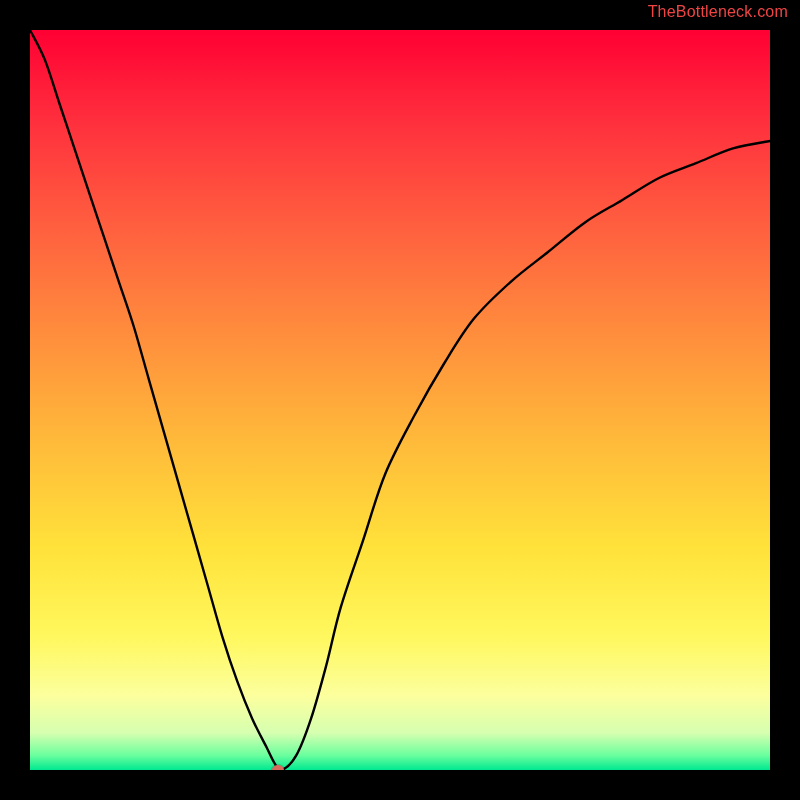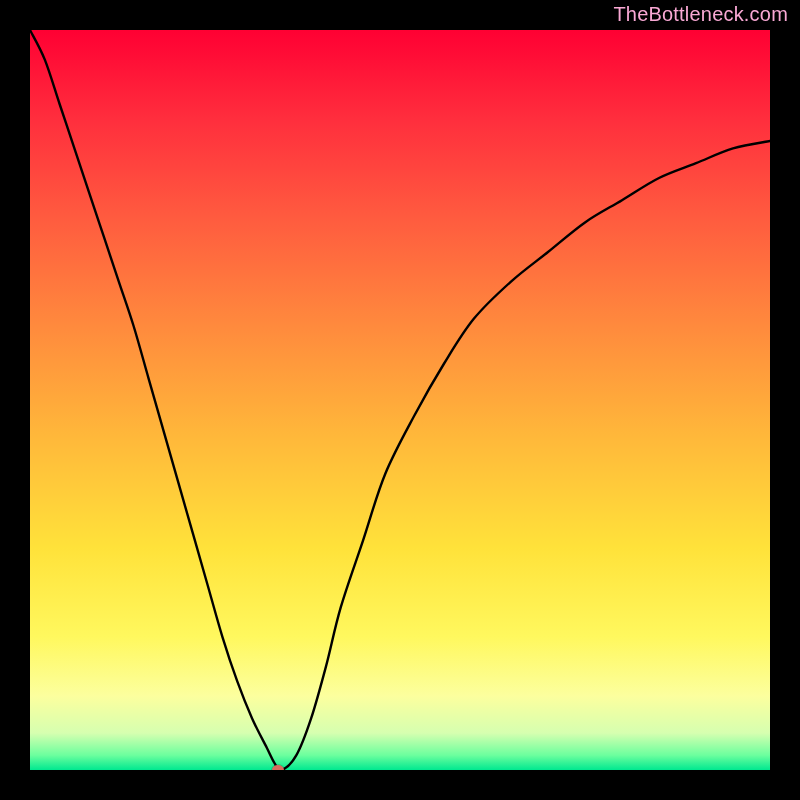--- a/index.html
+++ b/index.html
@@ -14,22 +14,22 @@
   .frame {
     position: relative;
     width: 800px;
     height: 800px;
     background: #000;
   }
   .watermark {
     position: absolute;
     top: 3px;
     right: 12px;
-    color: #f9a8d4;
-    font-size: 20px;
+    color: #ef4444;
+    font-size: 16px;
     font-weight: 500;
     letter-spacing: 0.2px;
     z-index: 10;
   }
   .plot-area {
     position: absolute;
     left: 30px;
     top: 30px;
     width: 740px;
     height: 740px;

